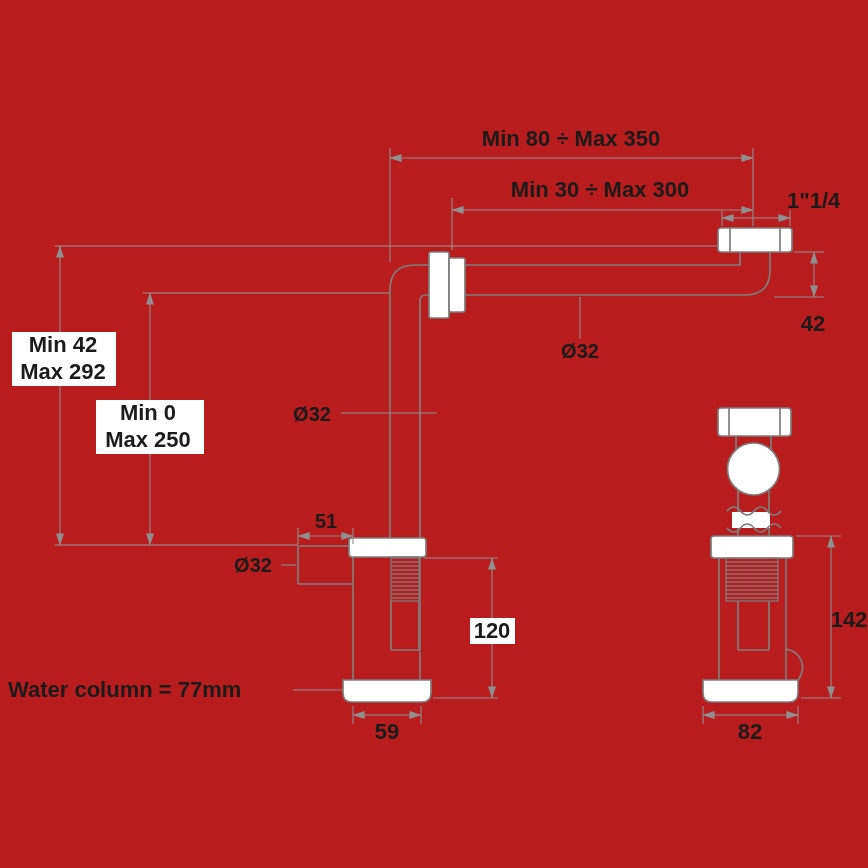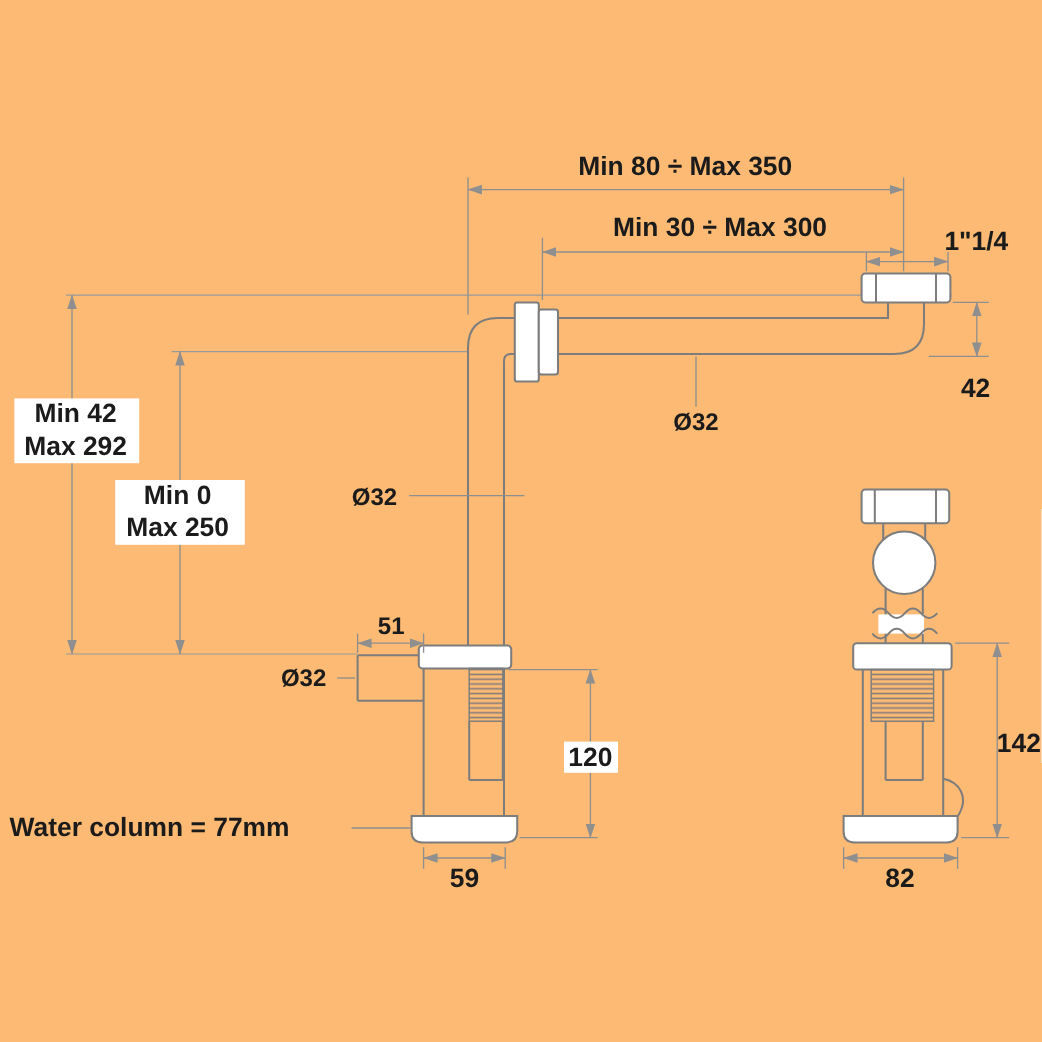--- a/index.html
+++ b/index.html
@@ -1,17 +1,17 @@
 <!DOCTYPE html>
 <html><head>
 <meta charset="utf-8">
 <title>Siphon technical drawing</title>
 <style>
   html,body{margin:0;padding:0;background:#ffffff;}
-  .stage{width:868px;height:868px;background:#fdba74;position:relative;overflow:hidden;
+  .stage{width:868px;height:868px;background:#b91c1c;position:relative;overflow:hidden;
          font-family:"Liberation Sans",sans-serif;}
   svg{display:block;}
   .outline{stroke:#7d7d7d;stroke-width:1.7;fill:none;stroke-linecap:butt;}
   .outline-fill{stroke:#7d7d7d;stroke-width:1.7;fill:#ffffff;}
   .thin{stroke:#9a9a9a;stroke-width:1;fill:none;}
   .dim line, .dim path{stroke:#8f8f8f;stroke-width:1.1;fill:none;}
   .lbl{font-family:"Liberation Sans",sans-serif;font-weight:bold;fill:#1b1b1b;font-size:20px;}
   .lbl-lg{font-size:22px;}
   .mask{fill:#ffffff;stroke:none;}
 </style>

